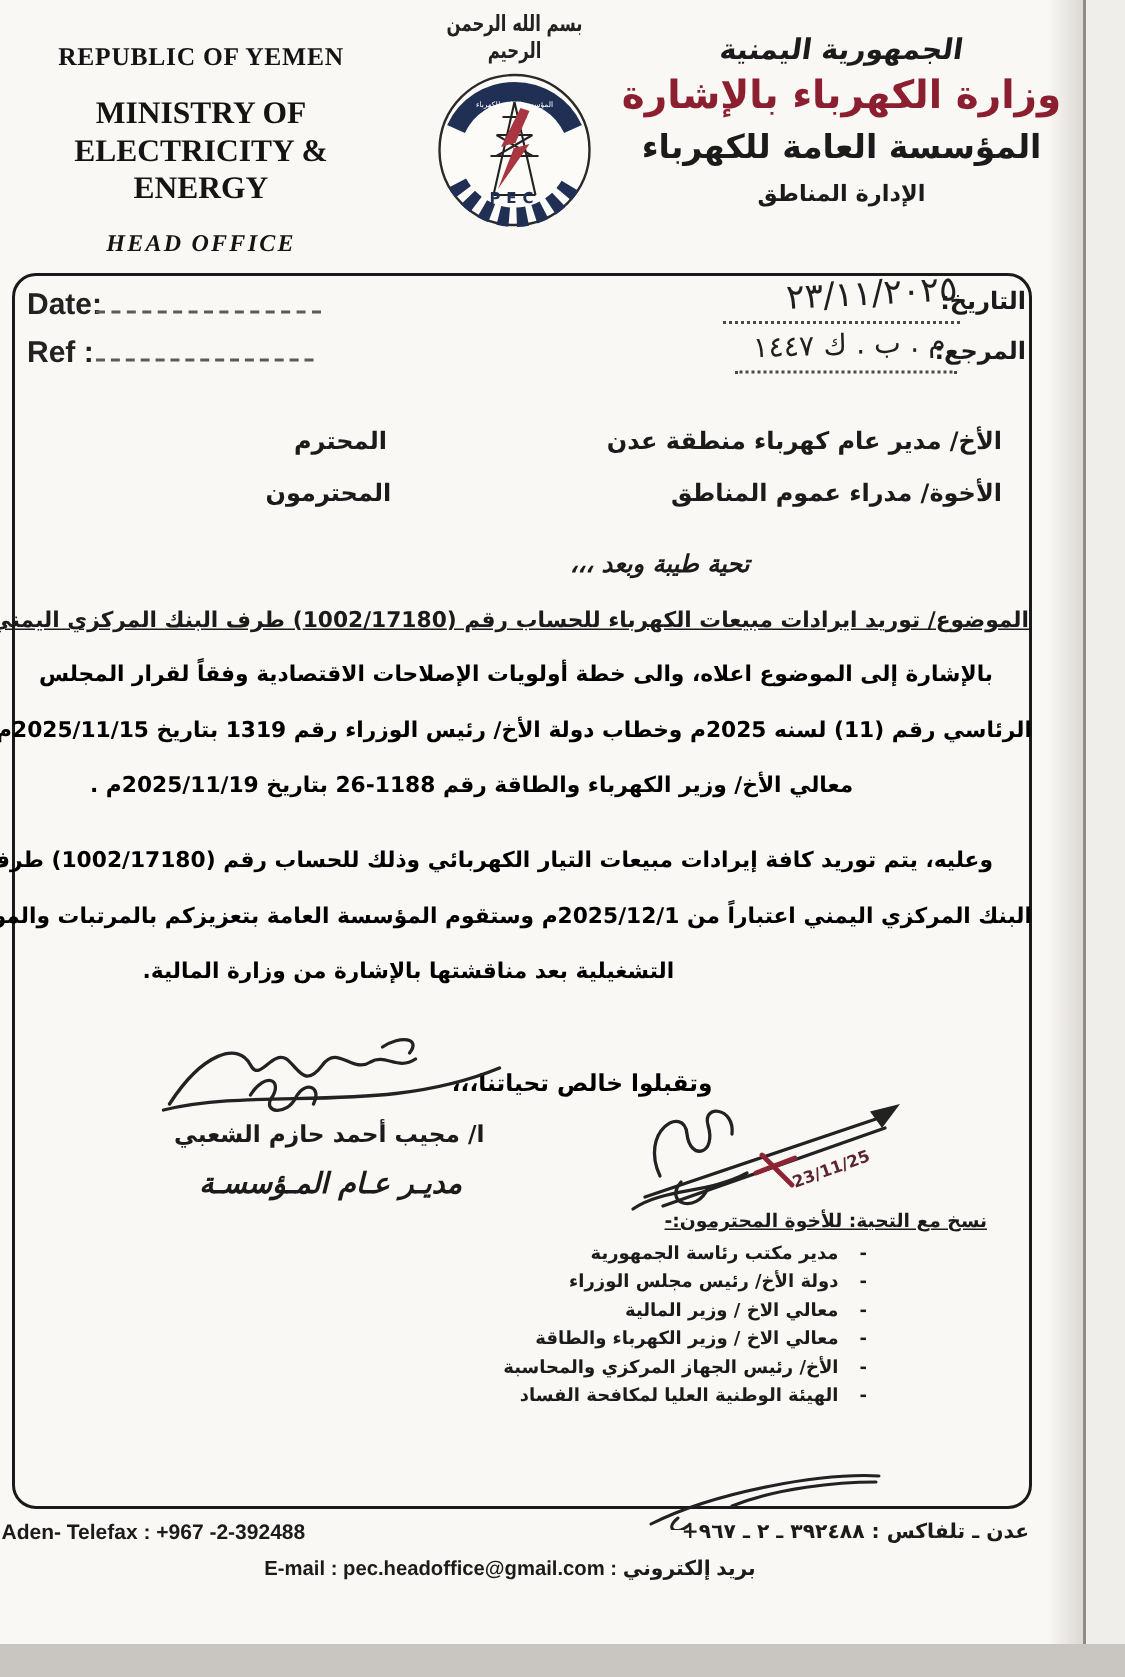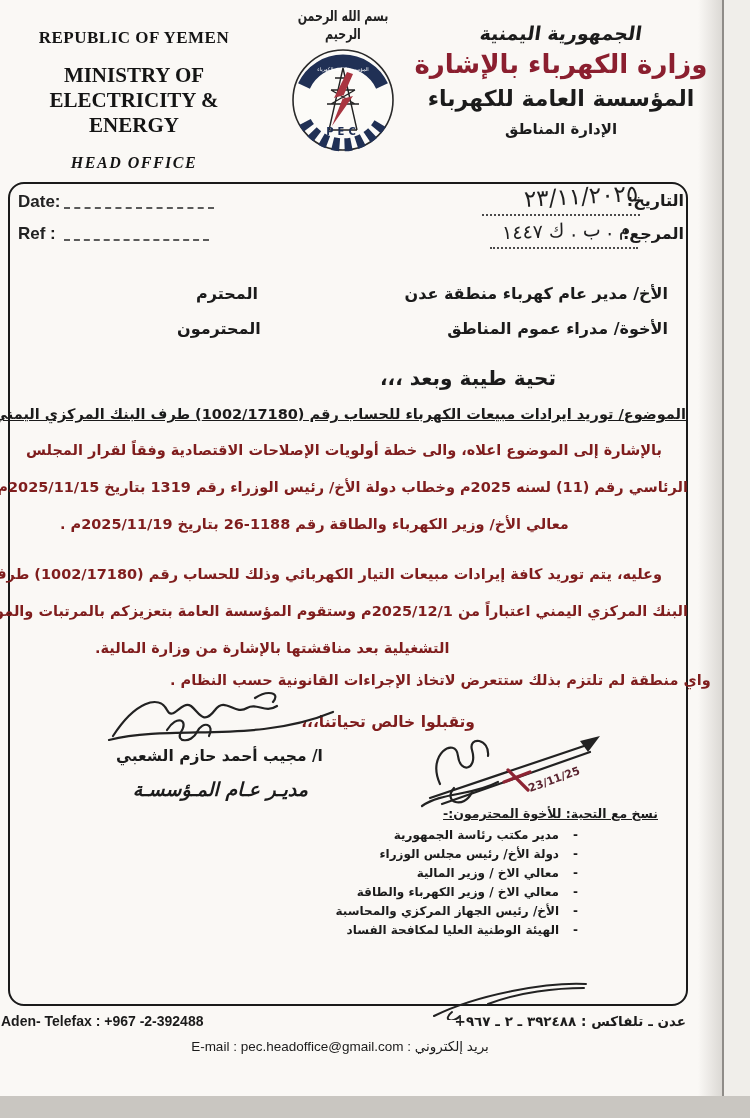--- a/index.html
+++ b/index.html
@@ -25,37 +25,37 @@
   .ar-country{font-size:19px;font-weight:bold;transform:skewX(-8deg);}
   .ar-ministry{font-size:26px;font-weight:bold;color:#8b1f2f;margin-top:5px;}
   .ar-corp{font-size:22px;font-weight:bold;margin-top:7px;}
   .ar-admin{font-size:15px;font-weight:bold;margin-top:9px;}
   
   .logo{left:281px;top:12px;width:124px;text-align:center;}
   .bismillah{font-size:11px;font-weight:bold;direction:rtl;letter-spacing:-1px;
              transform:scaleY(1.35);color:#222;}
   
   .letter-box{left:8px;top:182px;width:676px;height:820px;border:2.5px solid #1a1a1a;border-radius:16px;}
-  .meta-en{font-family:"Liberation Sans",sans-serif;font-size:17px;font-weight:bold;color:#222;}
+  .meta-en{font-family:"Liberation Sans",sans-serif;font-size:20px;font-weight:bold;color:#222;}
   .dash-line{height:0;border-top:2px dashed #5a5a5a;}
   .dot-line{height:0;border-top:2px dotted #4a4a4a;}
   .meta-ar{direction:rtl;font-size:16px;font-weight:bold;}
   .hand{font-weight:normal;color:#1f1f1f;white-space:nowrap;direction:rtl;}
   .recipient{direction:rtl;font-size:16px;font-weight:bold;white-space:nowrap;}
   .honorific{font-size:16px;font-weight:bold;direction:rtl;}
-  .greeting{font-size:20px;font-weight:bold;direction:rtl;}
+  .greeting{font-size:16px;font-weight:bold;font-style:italic;direction:rtl;}
   .subject{direction:rtl;font-size:14.5px;font-weight:bold;text-decoration:underline;white-space:nowrap;}
-  .bline{direction:rtl;font-size:14.5px;font-weight:bold;white-space:nowrap;color:#7f1d1d;}
+  .bline{direction:rtl;font-size:14.5px;font-weight:bold;white-space:nowrap;color:#000000;}
   .sig-name{width:215px;text-align:center;font-size:15.5px;font-weight:bold;direction:rtl;white-space:nowrap;}
   .sig-title{width:180px;text-align:right;font-size:19px;font-weight:bold;direction:rtl;letter-spacing:1px;font-style:italic;}
   .cc-header{font-size:12.5px;font-weight:bold;direction:rtl;text-decoration:underline;white-space:nowrap;}
   .cc-item{direction:rtl;font-size:12px;font-weight:bold;display:flex;gap:14px;white-space:nowrap;}
   .f-en{font-family:"Liberation Sans",sans-serif;font-size:14px;font-weight:bold;white-space:nowrap;}
   .f-ar{direction:rtl;font-size:13.5px;font-weight:bold;white-space:nowrap;}
-  .f-mail{width:440px;text-align:center;direction:rtl;font-size:13.5px;font-weight:normal;
+  .f-mail{width:440px;text-align:center;direction:rtl;font-size:13.5px;font-weight:bold;
           font-family:"Liberation Sans","DejaVu Sans",sans-serif;white-space:nowrap;}
 </style>
 </head>
 <body>
 
 <div class="page">
 
   <div class="abs edge-shade"></div>
   <div class="abs edge-line"></div>
   <div class="abs edge-margin"></div>
@@ -111,21 +111,20 @@
   <div class="abs greeting" style="left:380px;top:366px;">تحية طيبة وبعد ،،،</div>
 
   <div class="abs subject" style="right:64px;top:406px;">الموضوع/ توريد ايرادات مبيعات الكهرباء للحساب رقم (1002/17180) طرف البنك المركزي اليمني</div>
 
   <div class="abs bline" style="right:88px;top:442px;">بالإشارة إلى الموضوع اعلاه، والى خطة أولويات الإصلاحات الاقتصادية وفقاً لقرار المجلس</div>
   <div class="abs bline" style="right:62px;top:479px;">الرئاسي رقم (11) لسنه 2025م وخطاب دولة الأخ/ رئيس الوزراء رقم 1319 بتاريخ 2025/11/15م وخطاب</div>
   <div class="abs bline" style="left:60px;top:516px;">معالي الأخ/ وزير الكهرباء والطاقة رقم 1188-26 بتاريخ 2025/11/19م .</div>
   <div class="abs bline" style="right:88px;top:566px;">وعليه، يتم توريد كافة إيرادات مبيعات التيار الكهربائي وذلك للحساب رقم (1002/17180) طرف</div>
   <div class="abs bline" style="right:62px;top:603px;">البنك المركزي اليمني اعتباراً من 2025/12/1م وستقوم المؤسسة العامة بتعزيزكم بالمرتبات والموازنات</div>
   <div class="abs bline" style="left:95px;top:640px;">التشغيلية بعد مناقشتها بالإشارة من وزارة المالية.</div>
-  <div class="abs bline" style="left:170px;top:672px;">واي منطقة لم تلتزم بذلك ستتعرض لاتخاذ الإجراءات القانونية حسب النظام .</div>
   <div class="abs bline" style="right:275px;top:713px;font-size:15.5px;">وتقبلوا خالص تحياتنا،،،</div>
 
   <svg class="abs" style="left:105px;top:686px;" width="235" height="62" viewBox="0 0 235 62">
     <g fill="none" stroke="#222" stroke-width="2.2" stroke-linecap="round">
       <path d="M8,50 C30,16 54,8 62,24 C68,36 76,14 86,20 C94,26 98,40 110,24 C120,10 130,30 142,22 C152,16 160,28 172,20"></path>
       <path d="M4,54 C70,38 150,58 228,26"></path>
       <path d="M62,44 c10,-16 22,-10 14,2 c-6,10 10,12 16,0 c6,-12 18,-8 12,4"></path>
       <path d="M150,12 c12,-8 26,-6 18,4"></path>
     </g>
   </svg>

